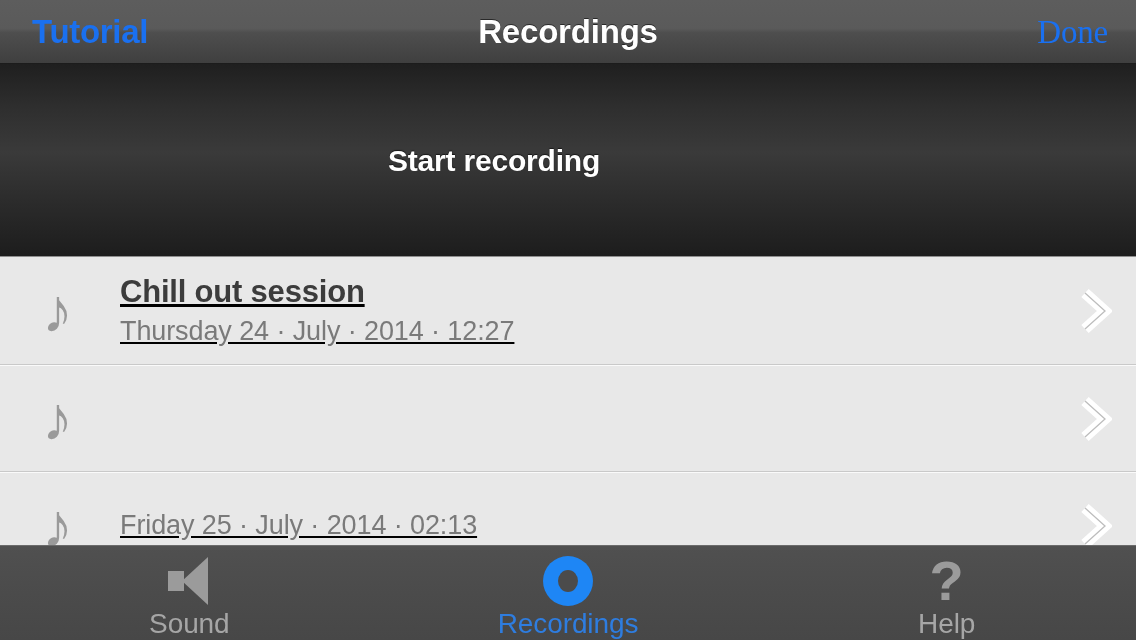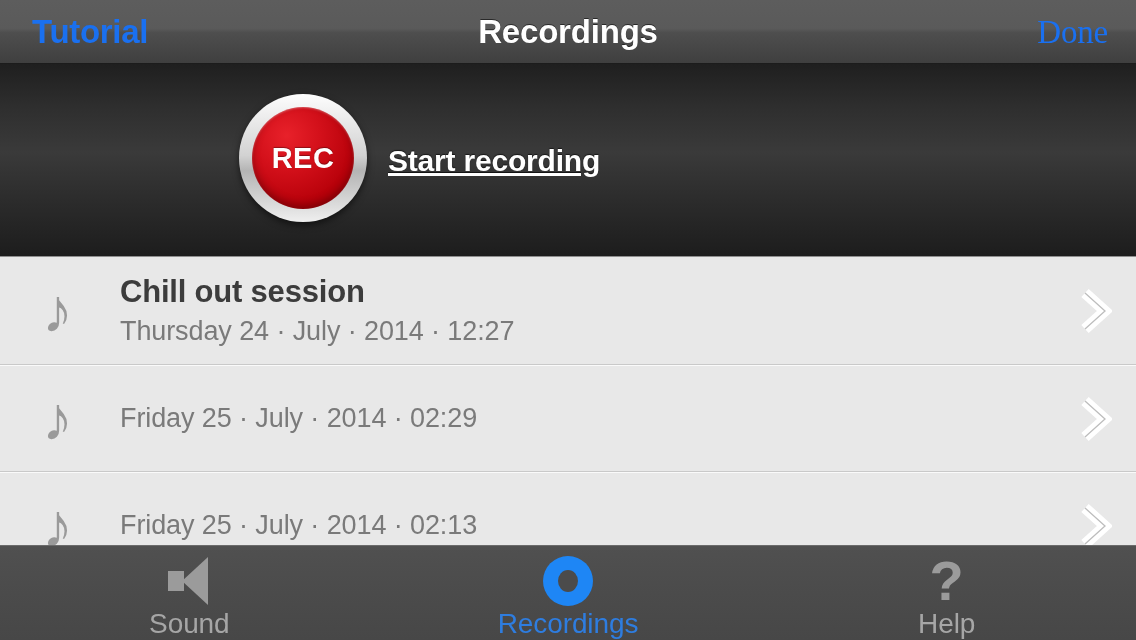--- a/index.html
+++ b/index.html
@@ -124,21 +124,20 @@
     left: 388px;
     top: 0;
     height: 193px;
     display: flex;
     align-items: center;
     font-size: 30px;
     font-weight: bold;
     color: #ffffff;
     letter-spacing: -0.2px;
     text-shadow: 0 -1px 1px rgba(0,0,0,0.6);
-    text-decoration: underline;
   }
 
   
   .list {
     position: absolute;
     left: 0;
     top: 257px;
     width: 1136px;
     height: 288px;
     background: #e8e8e8;
@@ -166,20 +165,21 @@
     color: #9a9a9a;
   }
   .row-text {
     position: absolute;
     left: 120px;
     top: 0;
     height: 107px;
     display: flex;
     flex-direction: column;
     justify-content: center;
+    text-decoration: underline;
   }
   .row-title {
     font-size: 31px;
     font-weight: bold;
     color: #3c3c3c;
     letter-spacing: -0.2px;
     margin-bottom: 6px;
   }
   .row-sub {
     font-size: 27px;
@@ -291,25 +291,20 @@
 
 <div id="app">
 
   <div class="navbar">
     <div class="nav-left">Tutorial</div>
     <div class="nav-title">Recordings</div>
     <div class="nav-right">Done</div>
   </div>
 
   <div class="record-panel">
-    <div class="rec-button">
-      <div class="rec-inner">
-        <span class="rec-label">REC</span>
-      </div>
-    </div>
     <div class="rec-caption">Start recording</div>
   </div>
 
   <div class="list">
 
     <div class="row">
       <div class="row-note">♪</div>
       <div class="row-text">
         <div class="row-title">Chill out session</div>
         <div class="row-sub">Thursday 24 · July · 2014 · 12:27</div>
@@ -318,21 +313,20 @@
         <svg class="chev" viewBox="0 0 34 46">
           <polyline points="7,5 27,23 7,41" fill="none" stroke="#ffffff" stroke-width="11" stroke-linecap="butt" stroke-linejoin="miter"></polyline>
           <polyline points="7,5 27,23 7,41" fill="none" stroke="#bdbdbd" stroke-width="1.3" stroke-linecap="butt" stroke-linejoin="miter"></polyline>
         </svg>
       </div>
     </div>
 
     <div class="row">
       <div class="row-note">♪</div>
       <div class="row-text">
-        <div class="row-sub">Friday 25 · July · 2014 · 02:29</div>
       </div>
       <div class="row-chevron">
         <svg class="chev" viewBox="0 0 34 46">
           <polyline points="7,5 27,23 7,41" fill="none" stroke="#ffffff" stroke-width="11"></polyline>
           <polyline points="7,5 27,23 7,41" fill="none" stroke="#bdbdbd" stroke-width="1.3"></polyline>
         </svg>
       </div>
     </div>
 
     <div class="row">

